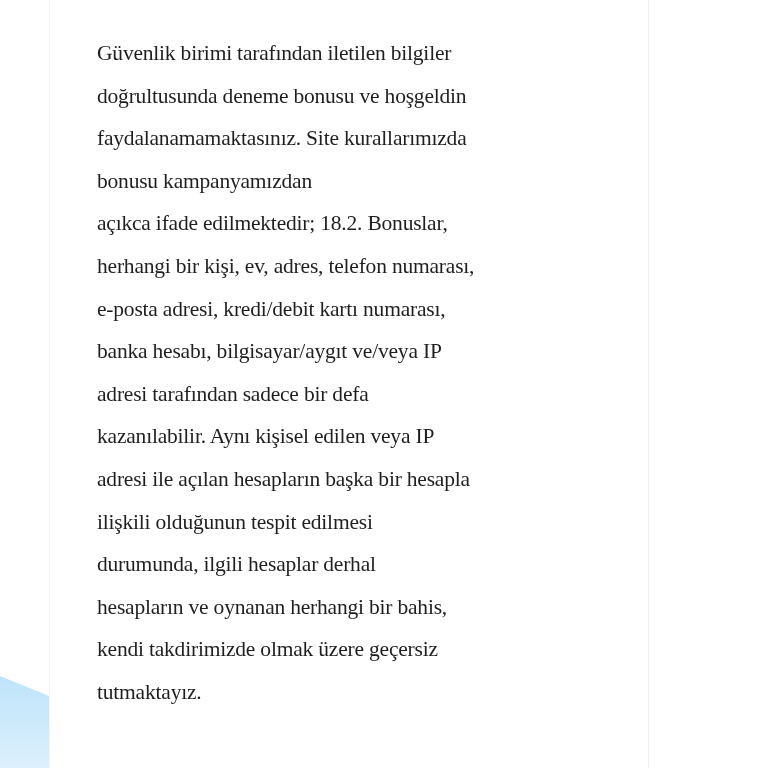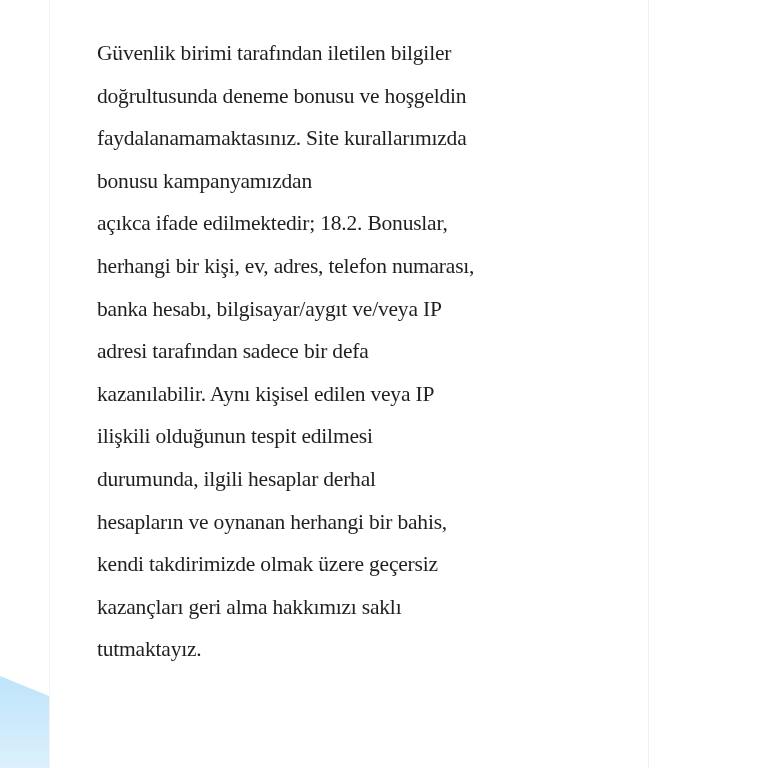--- a/index.html
+++ b/index.html
@@ -57,23 +57,24 @@
 <div class="bg-shape"></div>
 
 <div class="card">
   <p class="article-text">
     <span class="line">Güvenlik birimi tarafından iletilen bilgiler</span>
     <span class="line">doğrultusunda deneme bonusu ve hoşgeldin</span>
     <span class="line">faydalanamamaktasınız. Site kurallarımızda</span>
     <span class="line">bonusu kampanyamızdan</span>
     <span class="line">açıkca ifade edilmektedir; 18.2. Bonuslar,</span>
     <span class="line">herhangi bir kişi, ev, adres, telefon numarası,</span>
+    <span class="line">e-posta adresi, kredi/debit kartı numarası,</span>
     <span class="line">banka hesabı, bilgisayar/aygıt ve/veya IP</span>
     <span class="line">adresi tarafından sadece bir defa</span>
     <span class="line">kazanılabilir. Aynı kişisel edilen veya IP</span>
+    <span class="line">adresi ile açılan hesapların başka bir hesapla</span>
     <span class="line">ilişkili olduğunun tespit edilmesi</span>
     <span class="line">durumunda, ilgili hesaplar derhal</span>
     <span class="line">hesapların ve oynanan herhangi bir bahis,</span>
     <span class="line">kendi takdirimizde olmak üzere geçersiz</span>
-    <span class="line">kazançları geri alma hakkımızı saklı</span>
     <span class="line">tutmaktayız.</span>
   </p>
 </div>
 
 </body></html>

